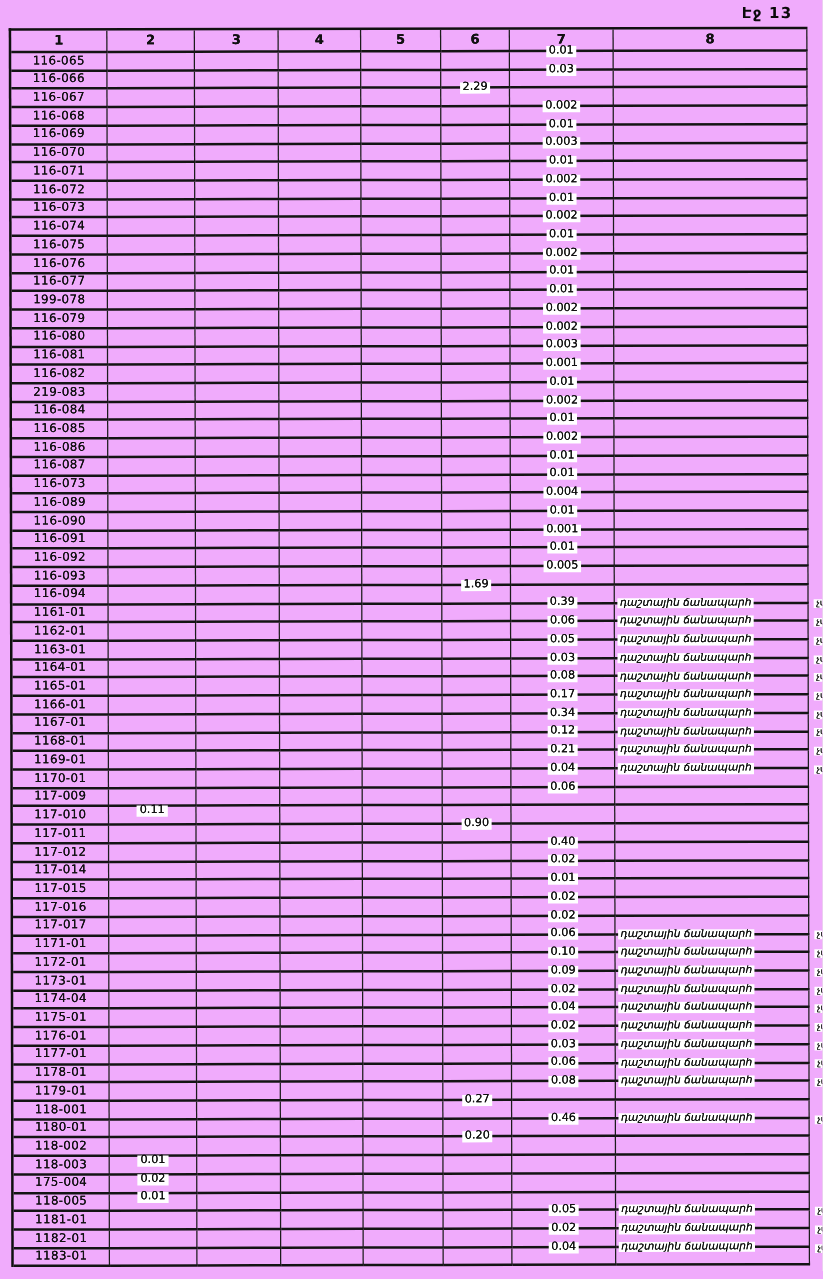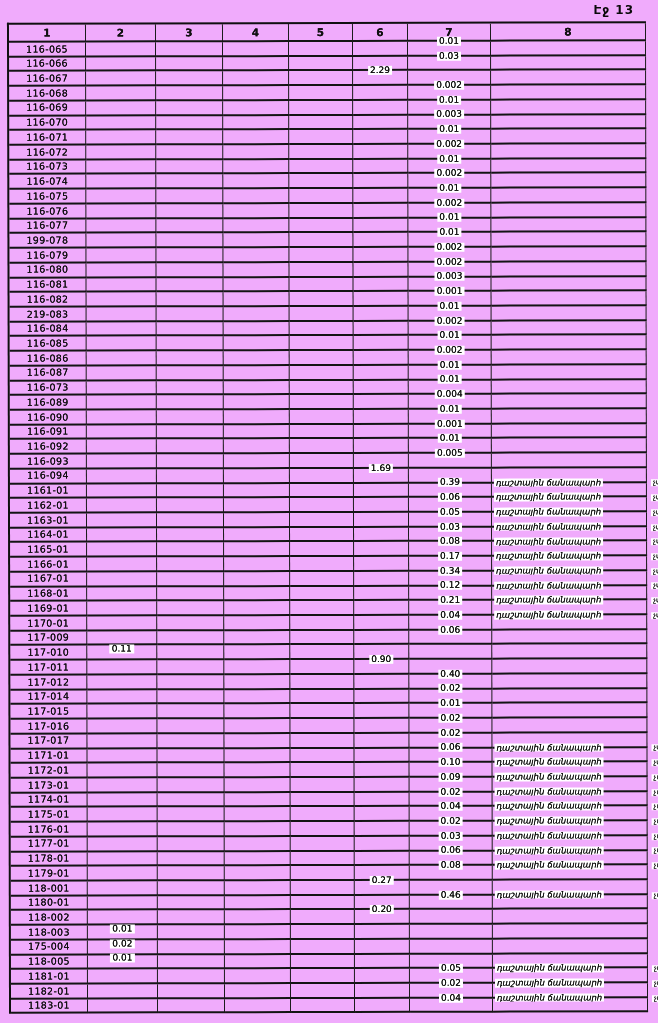--- a/index.html
+++ b/index.html
@@ -783,21 +783,21 @@
       <div class="cell v7">
         <span class="raised">0.09</span>
       </div>
       <div class="cell note">
         <span class="raised">դաշտային ճանապարհ</span>
       </div>
       <div class="cell ghost">
         <span class="raised">չմ</span>
       </div>
       <div class="cell c1">
-        <span class="flat">1174-01</span>
+        <span class="flat">1174-04</span>
       </div>
       <div class="cell v2"></div>
       <div class="cell v3"></div>
       <div class="cell v4"></div>
       <div class="cell v5"></div>
       <div class="cell v6"></div>
       <div class="cell v7">
         <span class="raised">0.02</span>
       </div>
       <div class="cell note">

